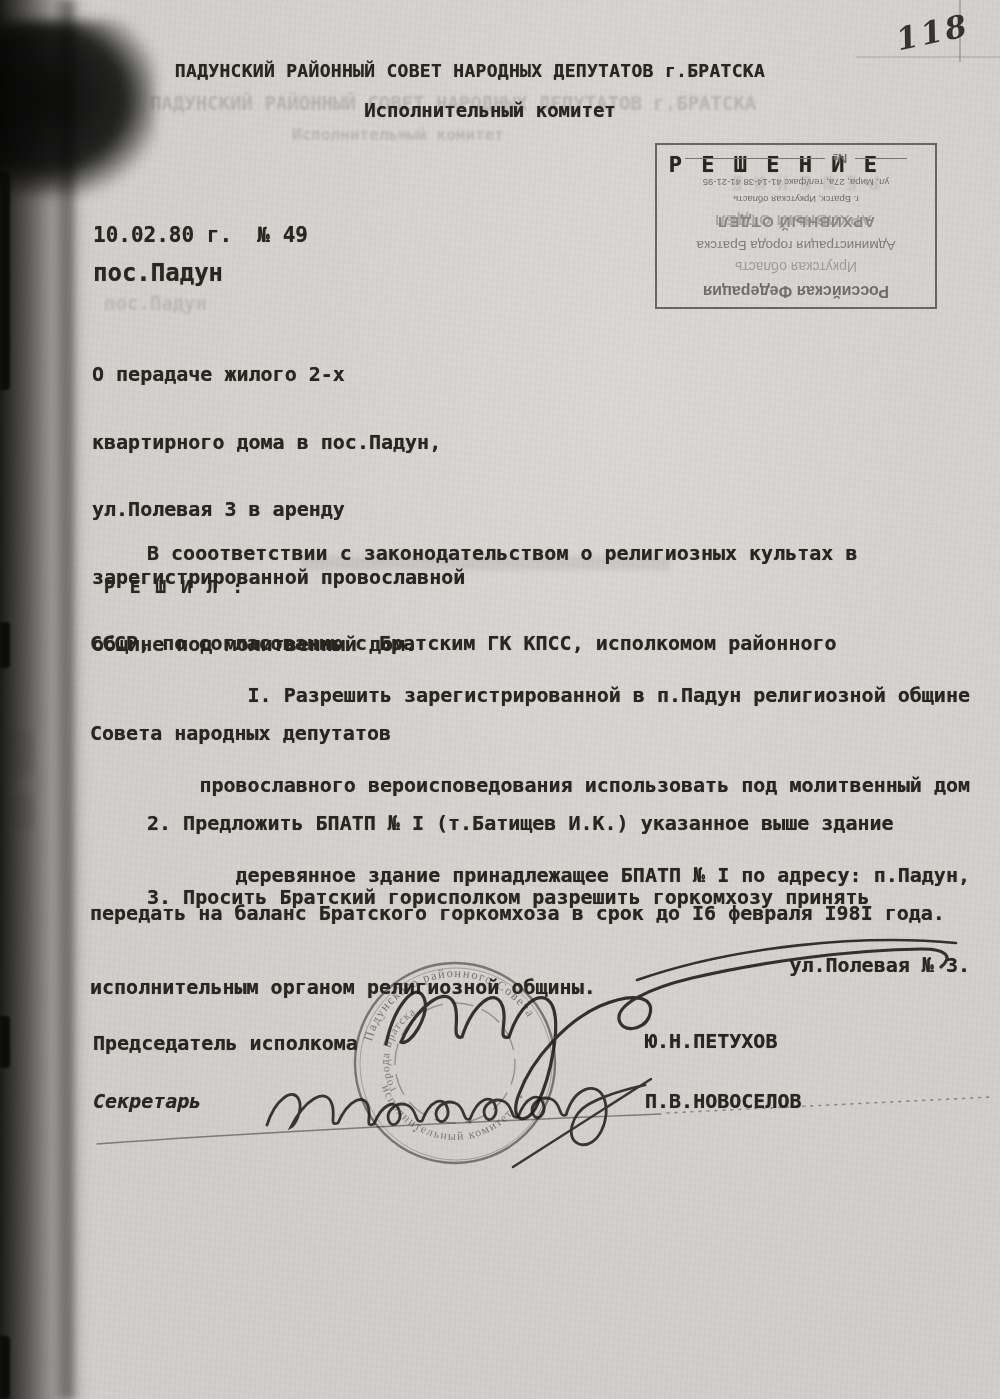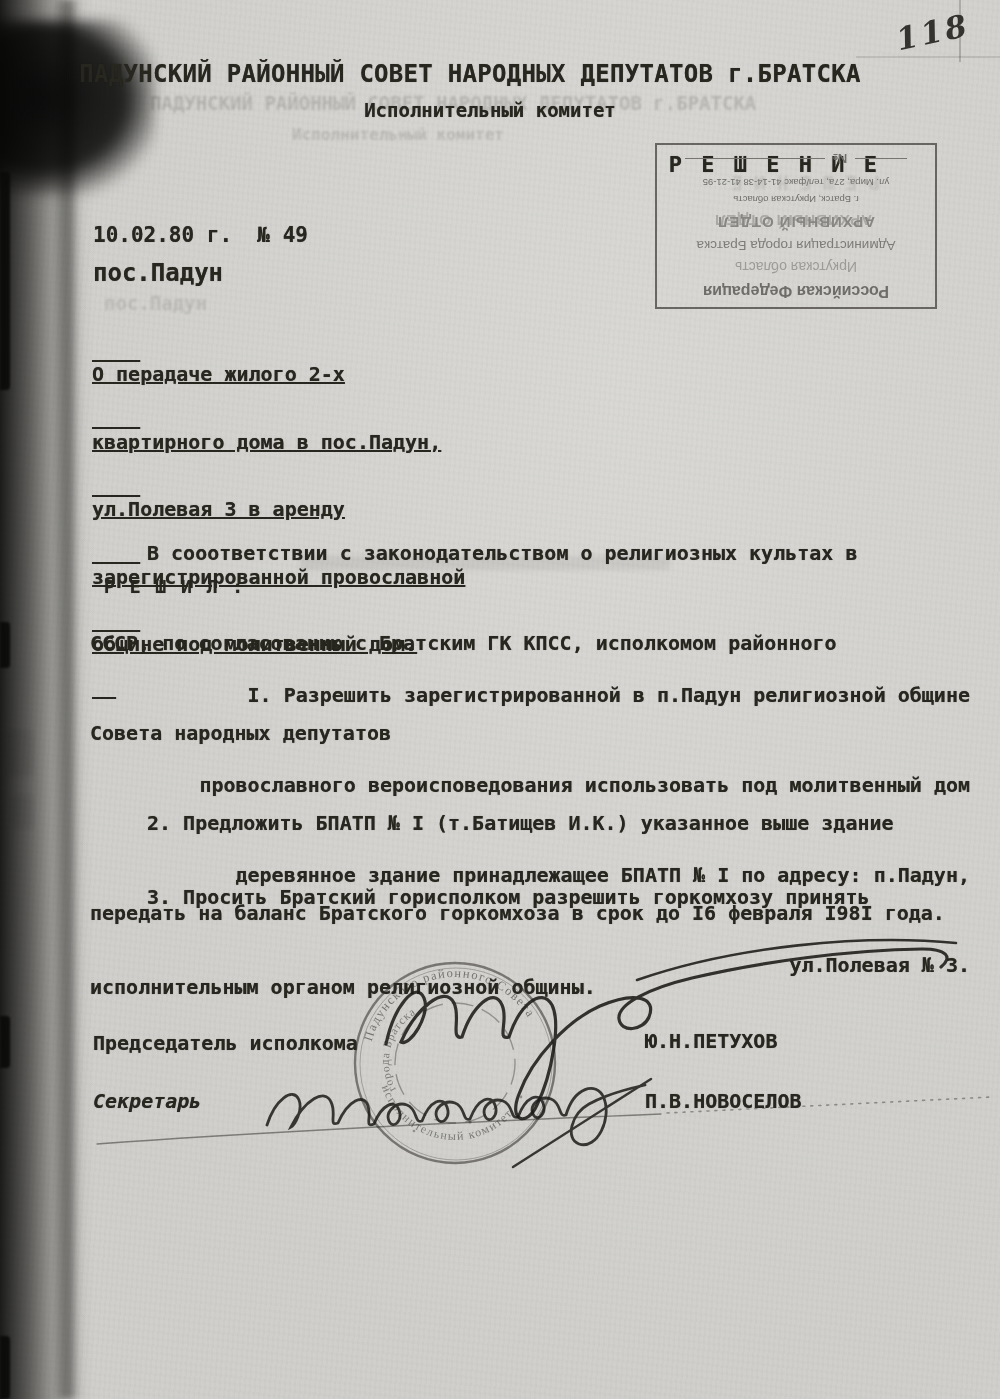--- a/index.html
+++ b/index.html
@@ -19,21 +19,21 @@
     background:linear-gradient(90deg, rgba(8,8,7,0.9) 0%, rgba(25,24,22,0.64) 30%, rgba(70,68,64,0.38) 56%, rgba(130,128,122,0.15) 79%, rgba(0,0,0,0) 100%);}
   .band-streak{left:52px;top:0;width:28px;height:100%;
     background:linear-gradient(90deg, transparent, rgba(18,18,16,0.40) 45%, rgba(18,18,16,0.44) 62%, transparent);filter:blur(3px);}
   .band-blob{left:-10px;top:20px;width:165px;height:175px;
     background:radial-gradient(ellipse at 32% 45%, rgba(6,6,5,0.96) 0%, rgba(6,6,5,0.86) 52%, rgba(6,6,5,0) 78%);filter:blur(6px);}
   .edge-tab{left:0;width:10px;background:rgba(10,10,9,0.9);filter:blur(1px);border-radius:0 4px 4px 0;}
   .crease-v{background:rgba(0,0,0,0.18);filter:blur(0.6px);}
   .crease-h{background:rgba(0,0,0,0.10);filter:blur(0.6px);}
   .smudge{background:rgba(0,0,0,0.06);filter:blur(2.5px);border-radius:4px;}
   
-  .hdr1{left:60px;top:60px;width:820px;text-align:center;font-size:24px;letter-spacing:0.3px;}
+  .hdr1{left:60px;top:60px;width:820px;text-align:center;font-size:18px;letter-spacing:0.3px;}
   .hdr2{left:75px;top:99px;width:830px;text-align:center;font-size:19px;}
   .title{left:60px;top:152px;width:820px;text-align:right;font-size:22px;letter-spacing:3px;}
   .ghost-h1{left:150px;top:92px;width:860px;font-size:19px;opacity:0.17;}
   .ghost-h2{left:292px;top:125px;width:300px;font-size:16px;}
   .ghost-title{left:600px;top:172px;width:280px;font-size:19px;opacity:0.10;transform:rotate(180deg);}
   .ghost-place{left:104px;top:292px;font-size:19px;opacity:0.13;}
   
   .stampbox{left:655px;top:143px;width:282px;height:166px;border:2px solid rgba(62,60,57,0.72);
     transform:rotate(180deg);box-sizing:border-box;padding:7px 8px 6px 8px;
     display:flex;flex-direction:column;justify-content:space-between;align-items:center;
@@ -45,21 +45,21 @@
   .stampbox .s5{font-size:9.5px;margin-top:2px;}
   .stampbox .s6{font-size:9.5px;}
   .numrow{display:flex;align-items:center;gap:8px;width:100%;justify-content:center;margin-top:4px;}
   .numrow .rule{height:1.5px;background:#76756f;}
   .numrow .r-short{width:52px;}
   .numrow .r-long{width:140px;}
   .numrow .no{font-size:13px;font-weight:700;}
   
   .date{left:93px;top:223px;font-size:21px;}
   .place{left:93px;top:259px;font-size:24px;}
-  .subject{left:92px;top:318px;font-size:20px;line-height:22.5px;text-decoration:underline;}
+  .subject{left:92px;top:318px;font-size:20px;line-height:22.5px;}
   .para .ind{padding-left:57px;}
   .intro{left:90px;top:478px;width:860px;}
   .reshil{left:92px;top:576px;font-size:18px;letter-spacing:2px;margin-left:12px;}
   .p1{left:90px;top:620px;width:880px;text-align:right;}
   .p2{left:90px;top:748px;width:890px;}
   .p3{left:90px;top:822px;width:880px;}
   .sigrole1{left:93px;top:1031px;font-size:20px;}
   .signame1{left:645px;top:1029px;font-size:20px;}
   .sigrole2{left:93px;top:1089px;font-size:20px;font-style:italic;}
   .signame2{left:645px;top:1089px;font-size:20px;}

